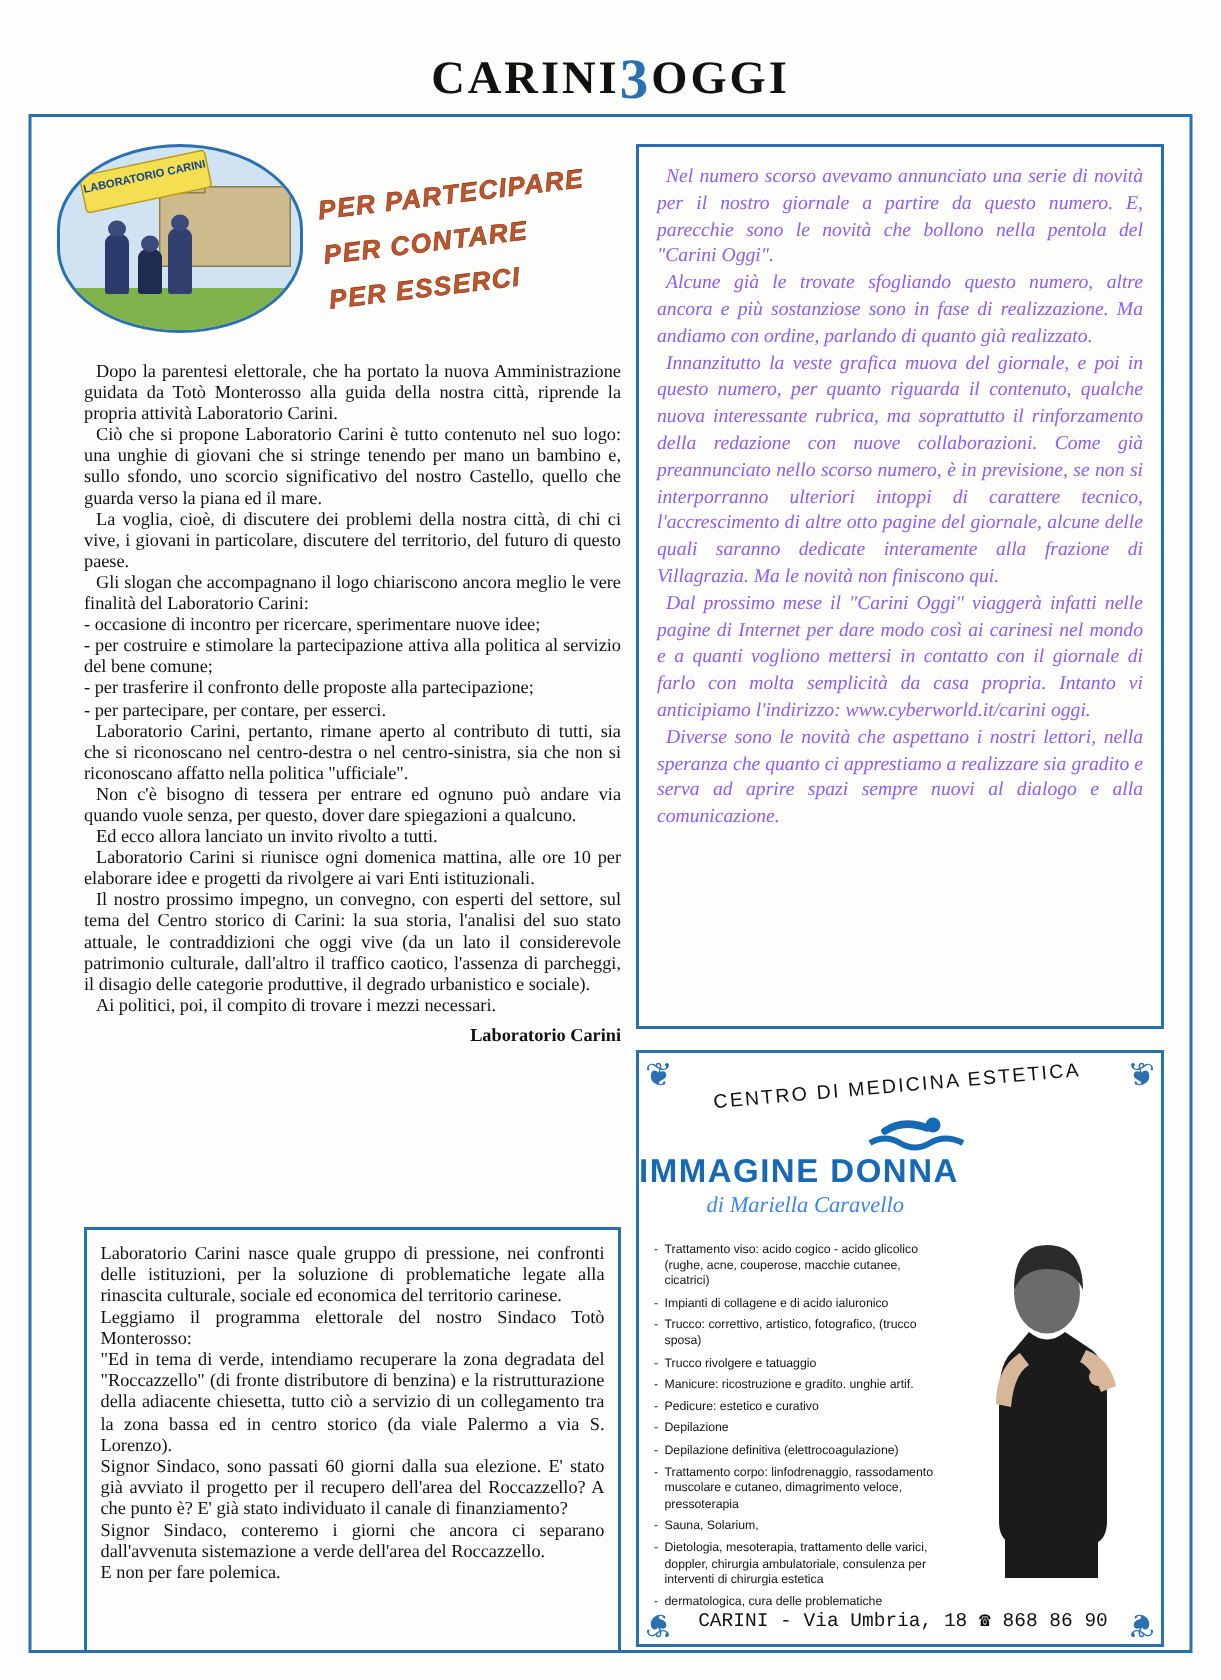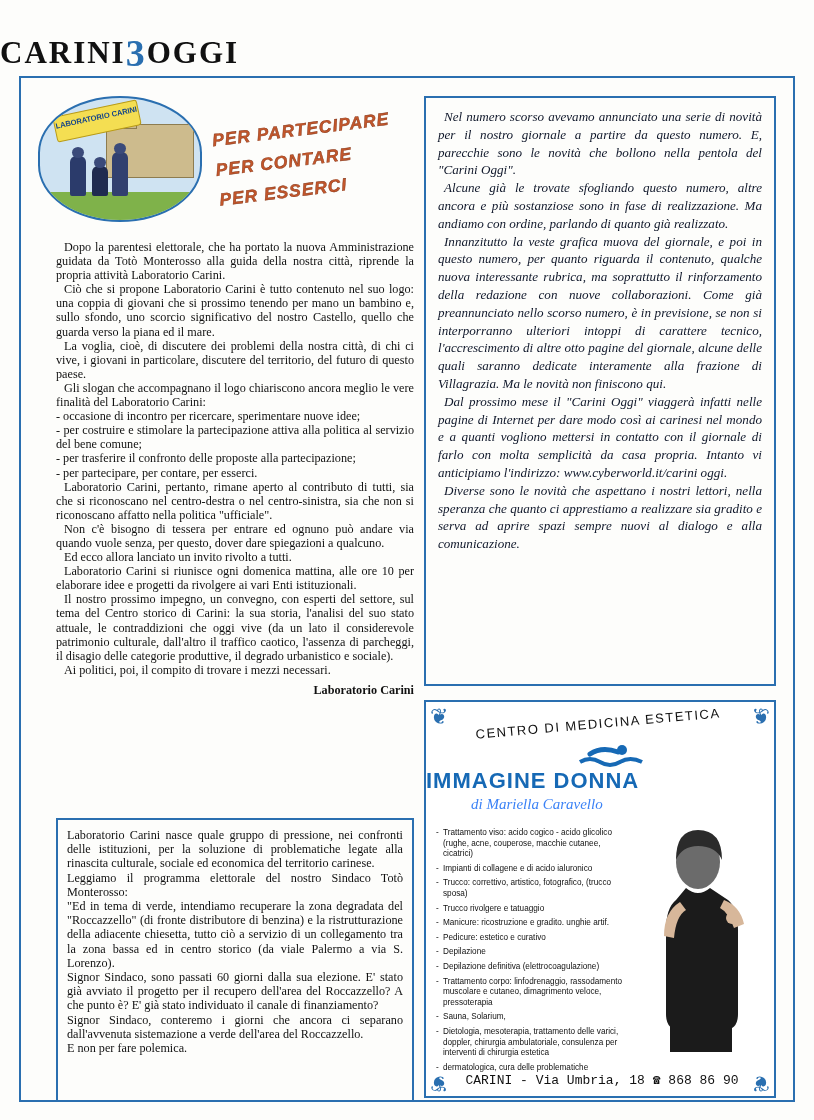--- a/index.html
+++ b/index.html
@@ -10,21 +10,21 @@
     color:#111;
     position:relative;
     overflow:hidden;
   }
   .page{
     position:absolute;left:0;top:0;width:814px;height:1120px;
     background:#fdfdfb;
   }
   
   .masthead{
-    position:absolute;left:0;top:28px;width:814px;text-align:left;
+    position:absolute;left:0;top:28px;width:814px;text-align:center;
     font-family:"Liberation Serif", serif;
   }
   .masthead .title{
     font-size:31px;letter-spacing:2px;font-weight:bold;color:#111;
     display:inline-block;position:relative;
   }
   .masthead .title .big3{
     color:#2a6fb0;font-size:38px;font-weight:bold;position:relative;top:3px;
   }
   
@@ -100,21 +100,21 @@
   }
   .box-left p{margin:0;text-indent:0;}
   
   .box-right{
     position:absolute;left:424px;top:96px;width:352px;height:590px;
     border:2px solid #2a6fb0;box-sizing:border-box;padding:10px 12px;
     font-family:"Liberation Serif", serif;
     font-style:italic;
     font-size:13.1px;line-height:17.8px;
     text-align:justify;
-    color:#0f172a;
+    color:#8b5cf6;
   }
   .box-right p{margin:0 0 0 0;text-indent:6px;}
   
   .advert{
     position:absolute;left:424px;top:700px;width:352px;height:398px;
     border:2px solid #2a6fb0;box-sizing:border-box;background:#fff;
     overflow:hidden;
   }
   .advert .arc{
     position:absolute;left:14px;top:14px;width:320px;height:60px;
@@ -186,21 +186,21 @@
   </div>
 
   <div class="slogan">
     <div>PER PARTECIPARE</div>
     <div>PER CONTARE</div>
     <div>PER ESSERCI</div>
   </div>
 
   <div class="left-body">
     <p>Dopo la parentesi elettorale, che ha portato la nuova Amministrazione guidata da Totò Monterosso alla guida della nostra città, riprende la propria attività Laboratorio Carini.</p>
-    <p>Ciò che si propone Laboratorio Carini è tutto contenuto nel suo logo: una coppia di giovani che si prossimo tenendo per mano un bambino e, sullo sfondo, uno scorcio significativo del nostro Castello, quello che guarda verso la piana ed il mare.</p>
+    <p>Ciò che si propone Laboratorio Carini è tutto contenuto nel suo logo: una unghie di giovani che si stringe tenendo per mano un bambino e, sullo sfondo, uno scorcio significativo del nostro Castello, quello che guarda verso la piana ed il mare.</p>
     <p>La voglia, cioè, di discutere dei problemi della nostra città, di chi ci vive, i giovani in particolare, discutere del territorio, del futuro di questo paese.</p>
     <p>Gli slogan che accompagnano il logo chiariscono ancora meglio le vere finalità del Laboratorio Carini:</p>
     <p class="noind">- occasione di incontro per ricercare, sperimentare nuove idee;</p>
     <p class="noind">- per costruire e stimolare la partecipazione attiva alla politica al servizio del bene comune;</p>
     <p class="noind">- per trasferire il confronto delle proposte alla partecipazione;</p>
     <p class="noind">- per partecipare, per contare, per esserci.</p>
     <p>Laboratorio Carini, pertanto, rimane aperto al contributo di tutti, sia che si riconoscano nel centro-destra o nel centro-sinistra, sia che non si riconoscano affatto nella politica "ufficiale".</p>
     <p>Non c'è bisogno di tessera per entrare ed ognuno può andare via quando vuole senza, per questo, dover dare spiegazioni a qualcuno.</p>
     <p>Ed ecco allora lanciato un invito rivolto a tutti.</p>
     <p>Laboratorio Carini si riunisce ogni domenica mattina, alle ore 10 per elaborare idee e progetti da rivolgere ai vari Enti istituzionali.</p>

